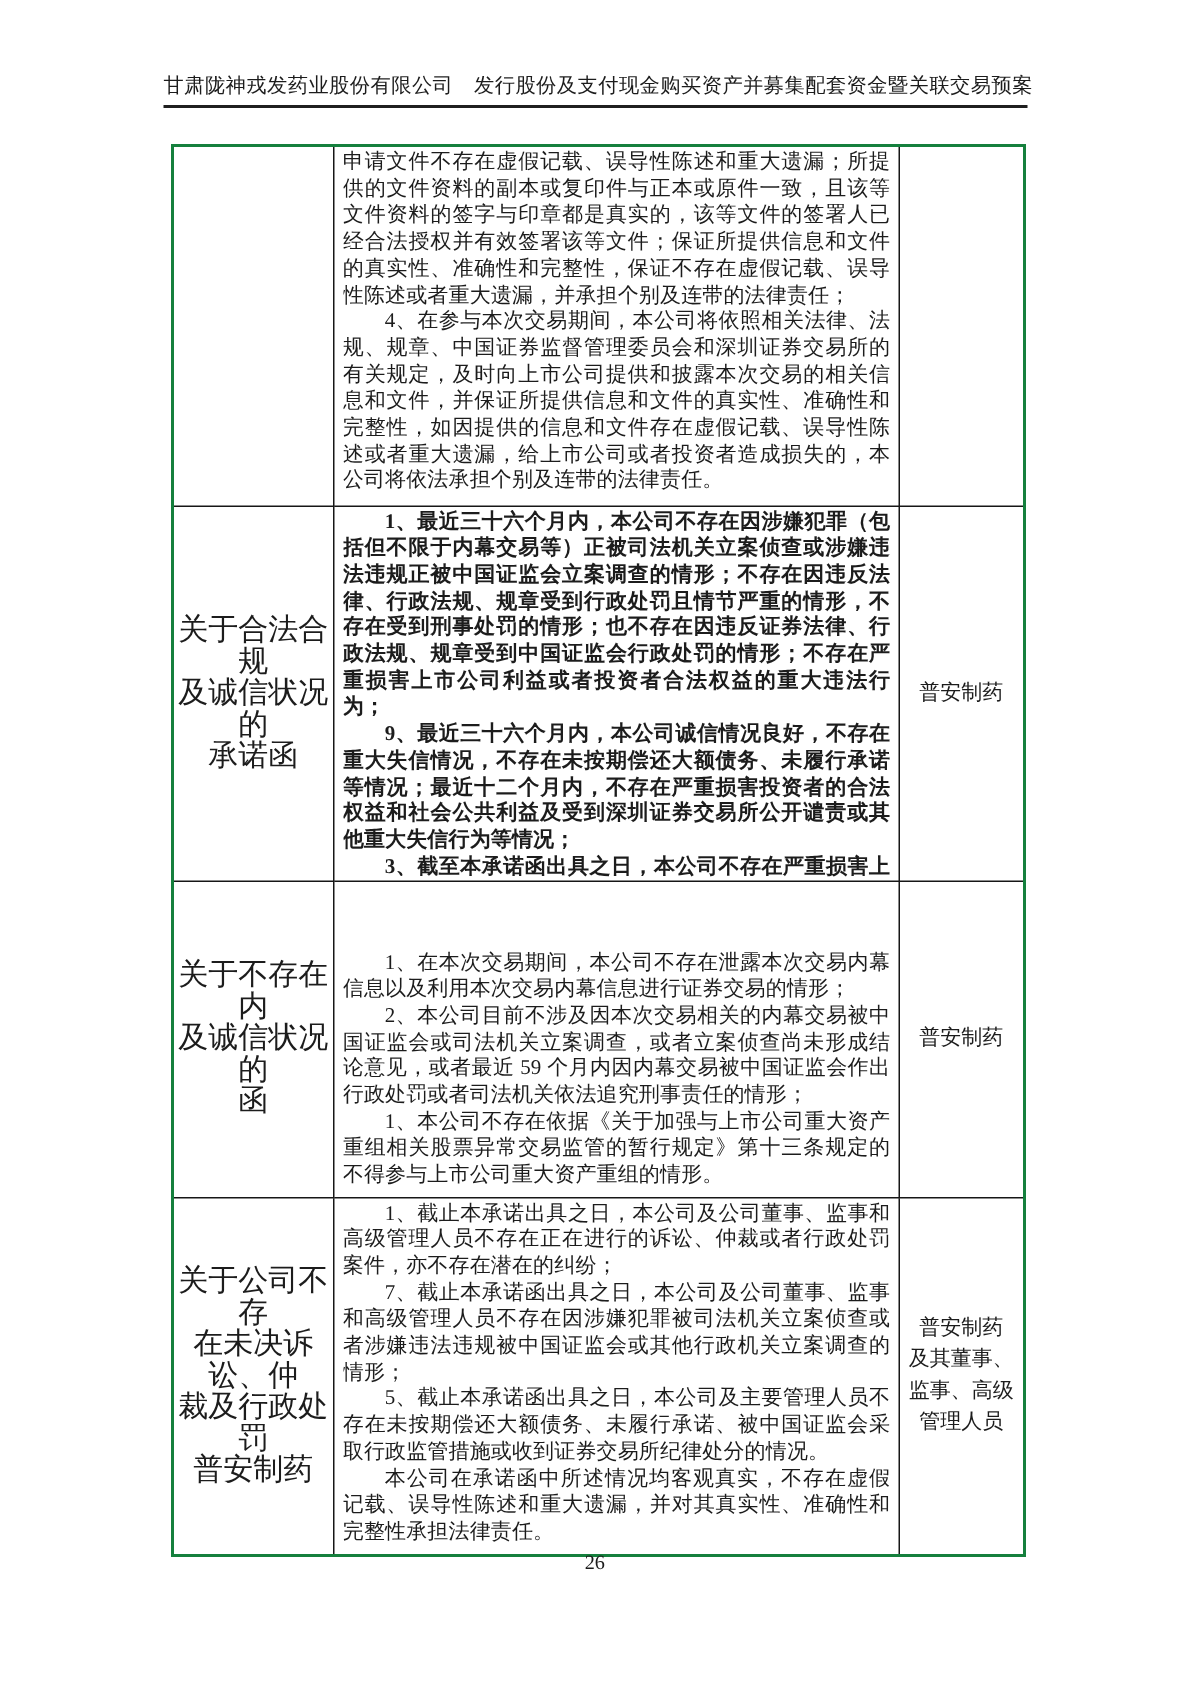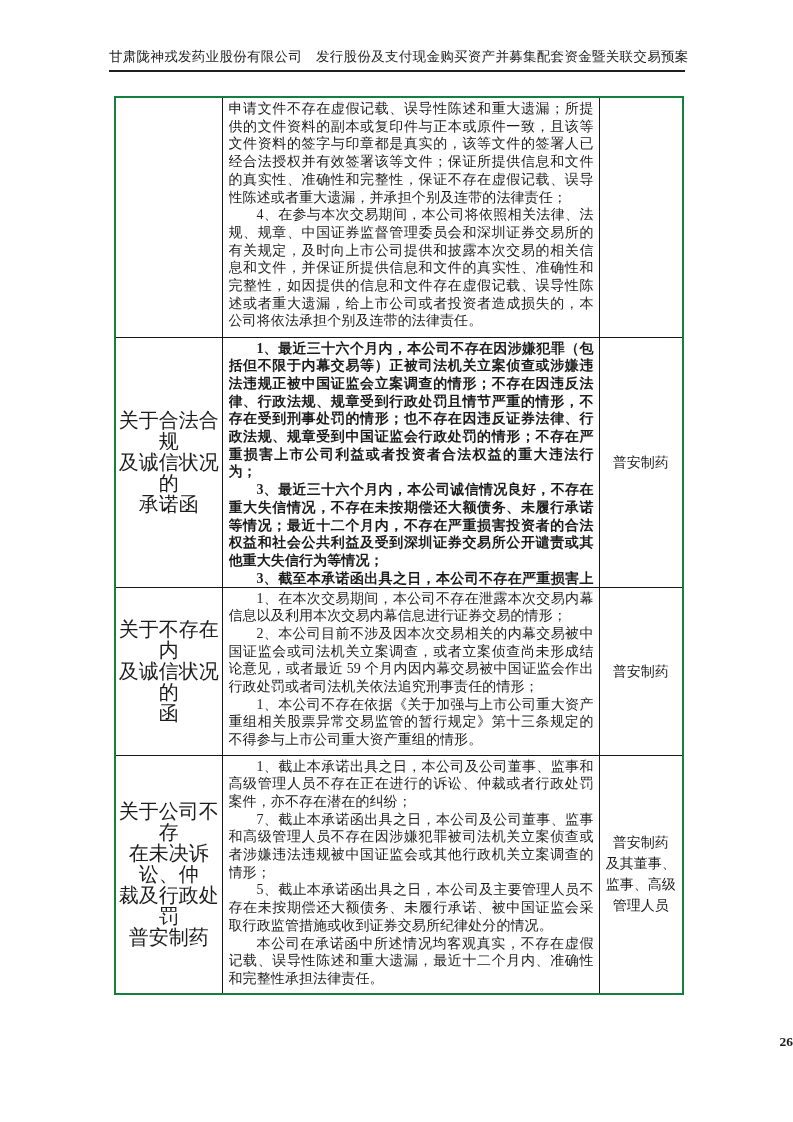--- a/index.html
+++ b/index.html
@@ -46,35 +46,34 @@
     vertical-align: middle;
     text-align: center;
     font-size: 14px;
     line-height: 21px;
     white-space: pre-line;
     padding: 2px 1px;
   }
   .clip { overflow: hidden; }
   tr.r0 { height: 240px; } tr.r0 .clip { height: 236px; }
   tr.r1 { height: 250px; } tr.r1 .clip { height: 246px; font-weight: bold; }
-  tr.r2 { height: 168px; } tr.r2 .clip { height: 164px; }
+  tr.r2 { height: 168px; } tr.r2 .clip { height: 164px; margin-top: 44px; }
   tr.r3 { height: 239px; } tr.r3 .clip { height: 235px; }
   .para {
     font-size: 14px;
     line-height: 17.7px;
     text-align: justify;
     letter-spacing: 0.1px;
   }
   .para.indent { text-indent: 2em; }
   .page-number {
     position: absolute;
     left: 0; top: 1034px; width: 793px;
-    text-align: right;
+    text-align: center;
     font-size: 13.5px;
-    font-weight: bold;
   }
 </style>
 </head>
 <body>
 
 <div class="doc-header">甘肃陇神戎发药业股份有限公司　发行股份及支付现金购买资产并募集配套资金暨关联交易预案</div>
 
 <table class="commitments">
   <colgroup>
     <col style="width:107px">
@@ -92,21 +91,21 @@
         </td>
         <td class="party-cell"></td>
       </tr>
       <tr class="r1">
         <td class="name-cell">关于合法合规
 及诚信状况的
 承诺函</td>
         <td class="content-cell">
           <div class="clip">
             <p class="para indent">1、最近三十六个月内，本公司不存在因涉嫌犯罪（包括但不限于内幕交易等）正被司法机关立案侦查或涉嫌违法违规正被中国证监会立案调查的情形；不存在因违反法律、行政法规、规章受到行政处罚且情节严重的情形，不存在受到刑事处罚的情形；也不存在因违反证券法律、行政法规、规章受到中国证监会行政处罚的情形；不存在严重损害上市公司利益或者投资者合法权益的重大违法行为；</p>
-            <p class="para indent">3、最近三十六个月内，本公司诚信情况良好，不存在重大失信情况，不存在未按期偿还大额债务、未履行承诺等情况；最近十二个月内，不存在严重损害投资者的合法权益和社会公共利益及受到深圳证券交易所公开谴责或其他重大失信行为等情况；</p>
+            <p class="para indent">9、最近三十六个月内，本公司诚信情况良好，不存在重大失信情况，不存在未按期偿还大额债务、未履行承诺等情况；最近十二个月内，不存在严重损害投资者的合法权益和社会公共利益及受到深圳证券交易所公开谴责或其他重大失信行为等情况；</p>
             <p class="para indent">3、截至本承诺函出具之日，本公司不存在严重损害上市公司利益且尚未消除的情形。</p>
           </div>
         </td>
         <td class="party-cell">普安制药</td>
       </tr>
       <tr class="r2">
         <td class="name-cell">关于不存在内
 及诚信状况的
 函</td>
         <td class="content-cell">
@@ -121,21 +120,21 @@
       <tr class="r3">
         <td class="name-cell">关于公司不存
 在未决诉讼、仲
 裁及行政处罚
 普安制药</td>
         <td class="content-cell">
           <div class="clip">
             <p class="para indent">1、截止本承诺出具之日，本公司及公司董事、监事和高级管理人员不存在正在进行的诉讼、仲裁或者行政处罚案件，亦不存在潜在的纠纷；</p>
             <p class="para indent">7、截止本承诺函出具之日，本公司及公司董事、监事和高级管理人员不存在因涉嫌犯罪被司法机关立案侦查或者涉嫌违法违规被中国证监会或其他行政机关立案调查的情形；</p>
             <p class="para indent">5、截止本承诺函出具之日，本公司及主要管理人员不存在未按期偿还大额债务、未履行承诺、被中国证监会采取行政监管措施或收到证券交易所纪律处分的情况。</p>
-            <p class="para indent">本公司在承诺函中所述情况均客观真实，不存在虚假记载、误导性陈述和重大遗漏，最近十二个月内、准确性和完整性承担法律责任。</p>
+            <p class="para indent">本公司在承诺函中所述情况均客观真实，不存在虚假记载、误导性陈述和重大遗漏，并对其真实性、准确性和完整性承担法律责任。</p>
           </div>
         </td>
         <td class="party-cell">普安制药
 及其董事、
 监事、高级
 管理人员</td>
       </tr>
     </tbody>
 </table>
 

